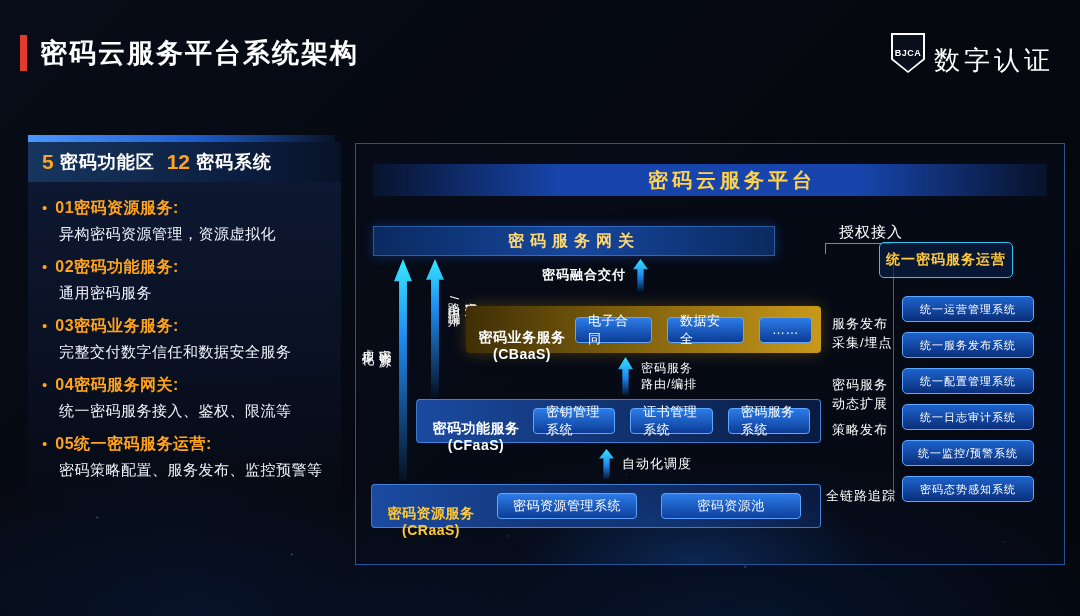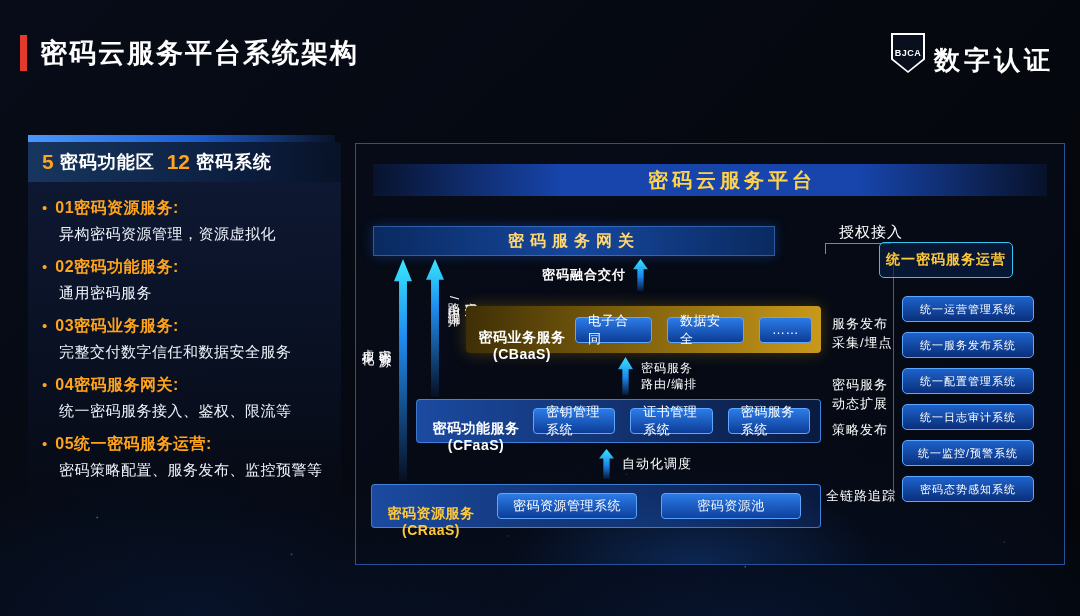--- a/index.html
+++ b/index.html
@@ -30,21 +30,21 @@
   .title-wrap { display:flex; align-items:center; }
   .red-bar { width:7px; height:36px; background:#e23b2e; margin-right:13px; }
   .page-title { font-size:27px; font-weight:bold; color:#ffffff; letter-spacing:2px; }
   .logo { display:flex; align-items:center; gap:9px; }
   .shield { position:relative; width:34px; height:40px; background:#ffffff;
     clip-path:polygon(0 0,100% 0,100% 66%,50% 100%,0 66%); display:block; }
   .shield-inner { position:absolute; inset:2px; background:#0a0f1e; color:#fff;
     clip-path:polygon(0 0,100% 0,100% 66%,50% 100%,0 66%);
     display:flex; align-items:center; justify-content:center;
     font-size:9px; font-weight:bold; letter-spacing:.5px; }
-  .logo-name { font-size:26px; font-weight:bold; color:#ffffff; letter-spacing:4px;margin-top:15px; }
+  .logo-name { font-size:26px; font-weight:normal; color:#ffffff; letter-spacing:4px;margin-top:15px; }
 
   
   .sidebar { position:absolute; left:28px; top:142px; width:313px; }
   .sidebar-header { position:relative; height:40px;
     background:linear-gradient(90deg,#17365f 0%,#0b1d3e 70%,rgba(11,29,62,.45) 100%);
     display:flex; align-items:center; padding-left:14px; }
   .sidebar-header::before { content:""; position:absolute; top:-7px; left:0; right:6px; height:7px;
     background:linear-gradient(90deg,#4a97ff 0%,#1c5ccc 55%,rgba(28,92,204,.12) 100%); }
   .num { color:#ffa41c; font-size:21px; font-weight:bold; margin-right:6px; }
   .num2 { margin-left:12px; }

